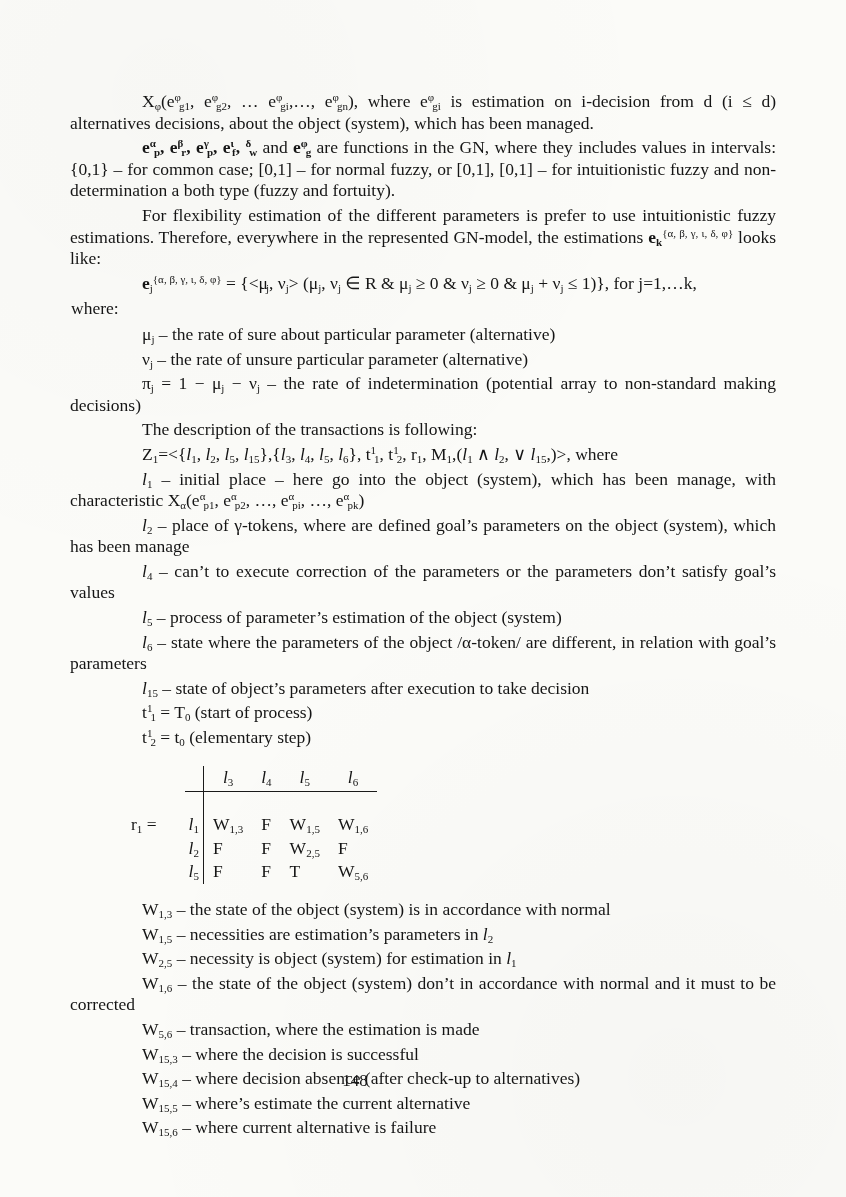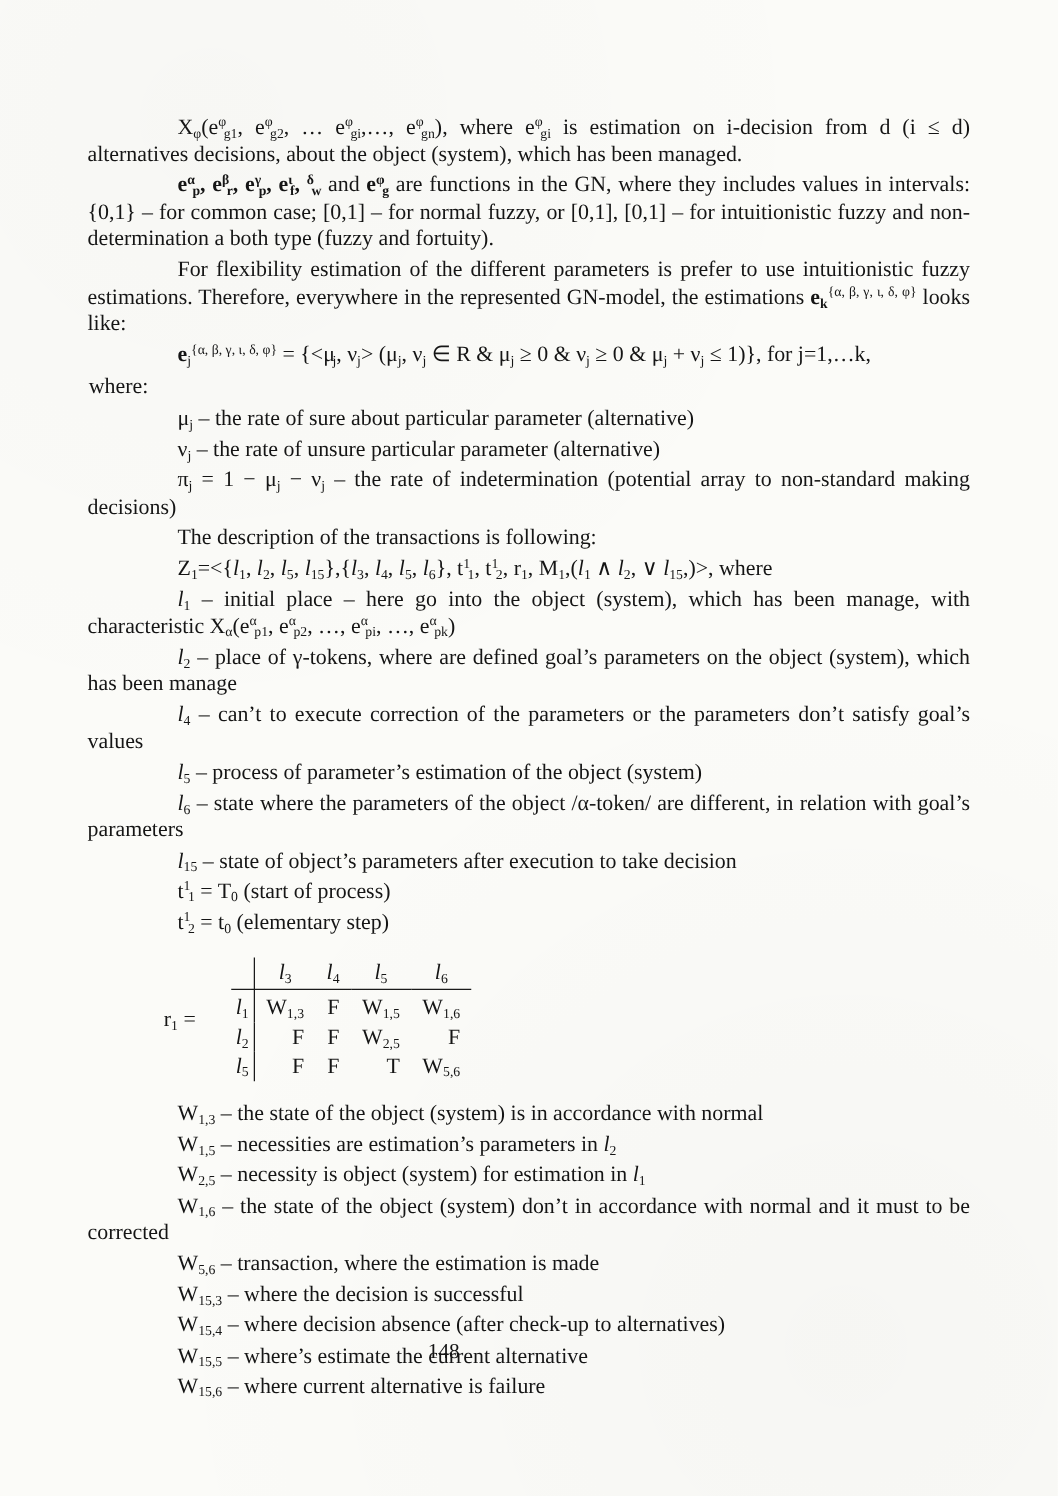--- a/index.html
+++ b/index.html
@@ -56,35 +56,35 @@
   }
   .matrix-label {
     margin-right: 28px;
     white-space: nowrap;
   }
   table.matrix {
     border-collapse: collapse;
   }
   table.matrix td {
     padding: 1px 9px;
-    text-align: right;
+    text-align: left;
     white-space: nowrap;
   }
   table.matrix td.rowlabel {
     text-align: right;
     border-right: 1.7px solid #1a1a1a;
     padding: 1px 4px;
   }
   table.matrix tr.header td {
     border-bottom: 1.7px solid #1a1a1a;
     text-align: center;
     padding-bottom: 3px;
   }
   table.matrix tr.first-row td {
-    padding-top: 3px;
+    padding-top: 22px;
   }
   .page-footer {
     position: absolute;
     left: 0;
     top: 1071px;
     width: 710px;
     text-align: center;
     font-size: 17px;
   }
 </style>

